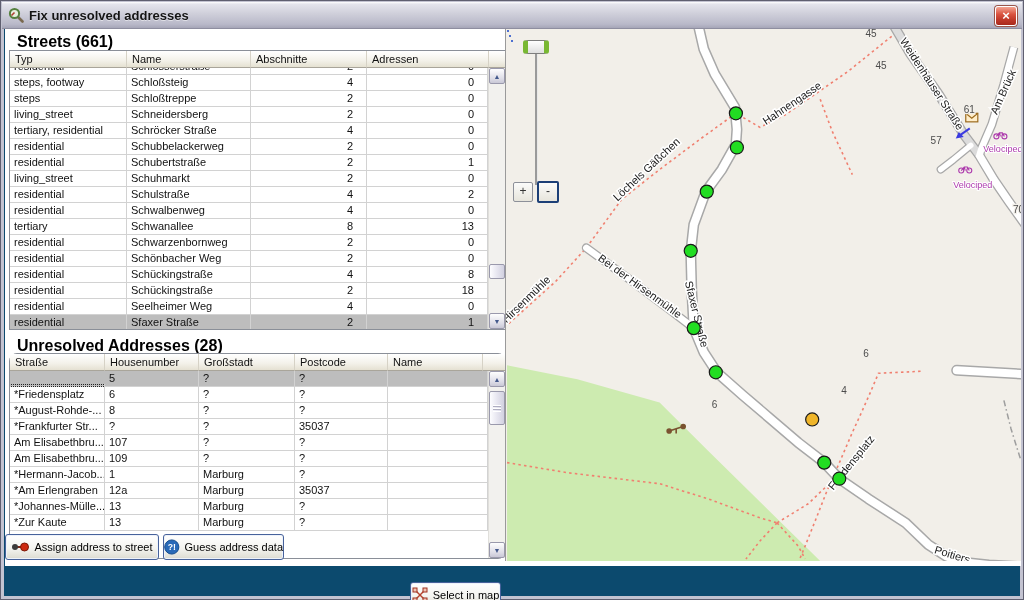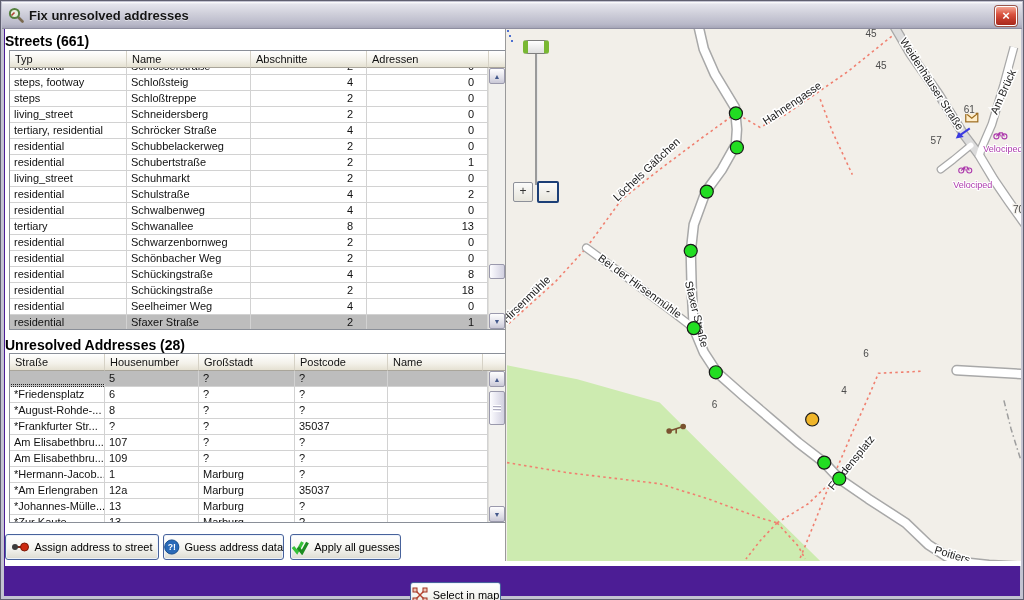--- a/index.html
+++ b/index.html
@@ -1,43 +1,43 @@
 <!DOCTYPE html>
 <html><head>
 <meta charset="utf-8">
 <style>
   * { box-sizing: border-box; margin:0; padding:0; }
   html,body { width:1024px; height:600px; overflow:hidden; }
   body { font-family:"Liberation Sans", sans-serif; font-size:11px; color:#111; background:#888; }
 
   .window { position:relative; width:1024px; height:600px;
-    border:1px solid #5f5f70; background:#4c1d95;
+    border:1px solid #5f5f70; background:#0c4a6e;
     box-shadow: inset 0 0 0 3px #c3c3d1; text-decoration: underline; }
 
   
   .titlebar { position:absolute; left:1px; right:1px; top:1px; height:27px;
     background:linear-gradient(#ffffff, #e4e4ec 8%, #cfcfda 45%, #b9b9c9 85%, #a6a6b8);
     display:flex; align-items:center; padding:0 6px; border-bottom:1px solid #8e8ea0; }
   .title-icon { width:16px; height:16px; margin-right:5px; flex:none; }
   .title-text { font-weight:bold; font-size:13px; color:#141414; text-shadow:0 1px 0 rgba(255,255,255,.5); }
   .close-btn { position:absolute; right:5px; top:4px; width:22px; height:20px;
     background:linear-gradient(#f2a492, #da5340 40%, #c0392a 70%, #a82a1c);
     border:1px solid #fff; border-radius:3px; box-shadow:0 0 0 1px #99564a;
     color:#fff; font-weight:bold; font-size:13px; line-height:18px; text-align:center; cursor:default; }
 
   
   .client { position:absolute; left:4px; top:28px; width:1016px; height:537px; background:#fff; }
 
-  .section-label { position:absolute; left:0; font-weight:bold; font-size:14px; color:#000; }
+  .section-label { position:absolute; left:12px; font-weight:bold; font-size:16px; color:#000; }
   #streets-label { top:4px; }
   #addresses-label { top:308px; }
 
   .datatable { position:absolute; left:4px; width:497px; border:1px solid #8a8f98; background:#fff; }
   #streets-table { top:21px; height:280px; }
-  #addresses-table { top:324px; height:170px; }
+  #addresses-table { top:324px; height:206px;border-radius:8px; }
 
   .thead { position:absolute; left:0; right:0; top:0; height:17px; display:grid; }
   #streets-table .thead { grid-template-columns:117px 124px 116px 122px 1fr; }
   #addresses-table .thead { grid-template-columns:95px 94px 96px 93px 95px 1fr; }
   .th { background:linear-gradient(#ffffff, #f3f1e9 60%, #e5e1d2);
     border-right:1px solid #d6d2c6; border-bottom:1px solid #a9a59a;
     padding:1px 5px; line-height:14px; white-space:nowrap; overflow:hidden; }
   .th:last-child { border-right:none; }
 
   .tbody { position:absolute; left:0; top:17px; right:17px; bottom:0; overflow:hidden; }
@@ -344,27 +344,20 @@
     </button>
 
     <button class="xp-btn" id="btn-guess">
       <svg width="16" height="16" viewBox="0 0 16 16">
         <circle cx="8" cy="8" r="7.3" fill="#2a6ab8" stroke="#134a8c"></circle>
         <text x="8" y="11.5" font-size="9" font-weight="bold" fill="#fff" text-anchor="middle" font-family="Liberation Sans, sans-serif">?!</text>
       </svg>
       <span>Guess address data</span>
     </button>
 
-    <button class="xp-btn" id="btn-apply">
-      <svg width="18" height="16" viewBox="0 0 18 16">
-        <path d="M2 8 l4 5 l5.5 -10" stroke="#36c23a" stroke-width="3.2" fill="none"></path>
-        <path d="M7 8.5 l4 5 l5.5 -10" stroke="#1d8c22" stroke-width="3.2" fill="none"></path>
-      </svg>
-      <span>Apply all guesses</span>
-    </button>
 
     <button class="xp-btn" id="btn-select">
       <svg width="16" height="16" viewBox="0 0 16 16">
         <line x1="3.5" y1="3.5" x2="12.5" y2="12.5" stroke="#b5432e" stroke-width="1.4"></line>
         <line x1="12.5" y1="3.5" x2="3.5" y2="12.5" stroke="#b5432e" stroke-width="1.4"></line>
         <rect x="1" y="1" width="4" height="4" fill="#f0c4b4" stroke="#a03020"></rect>
         <rect x="11" y="1" width="4" height="4" fill="#f0c4b4" stroke="#a03020"></rect>
         <rect x="1" y="11" width="4" height="4" fill="#f0c4b4" stroke="#a03020"></rect>
         <rect x="11" y="11" width="4" height="4" fill="#f0c4b4" stroke="#a03020"></rect>
       </svg>

